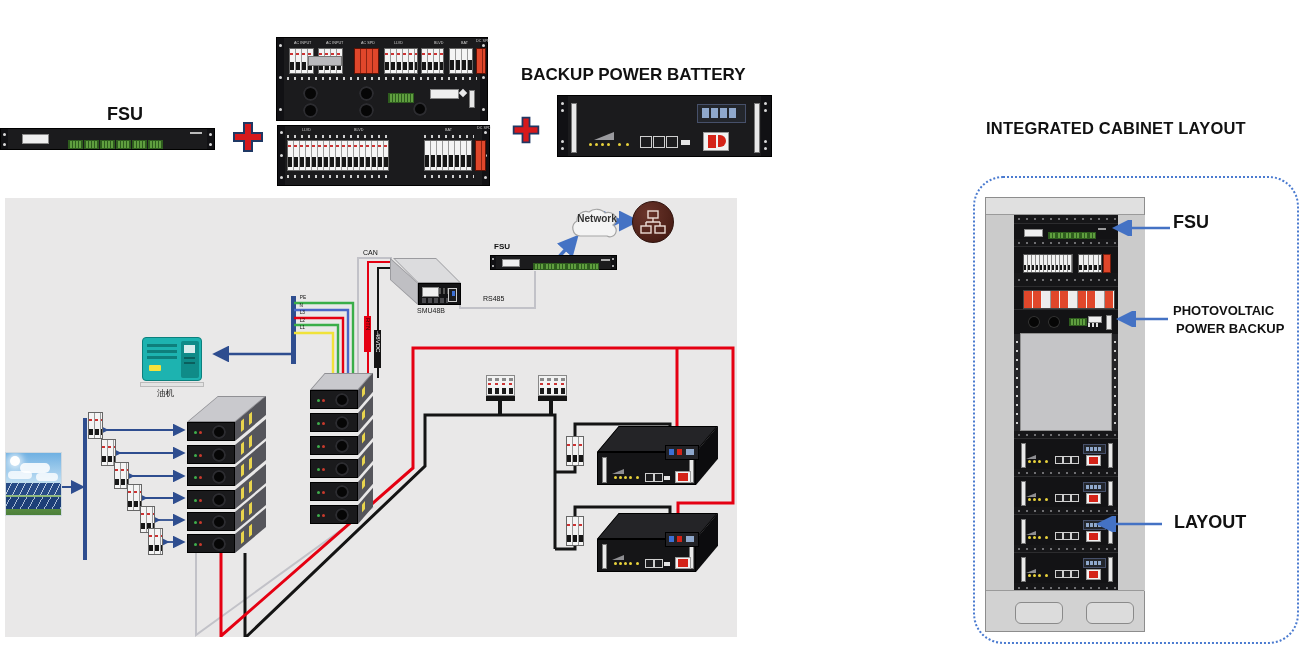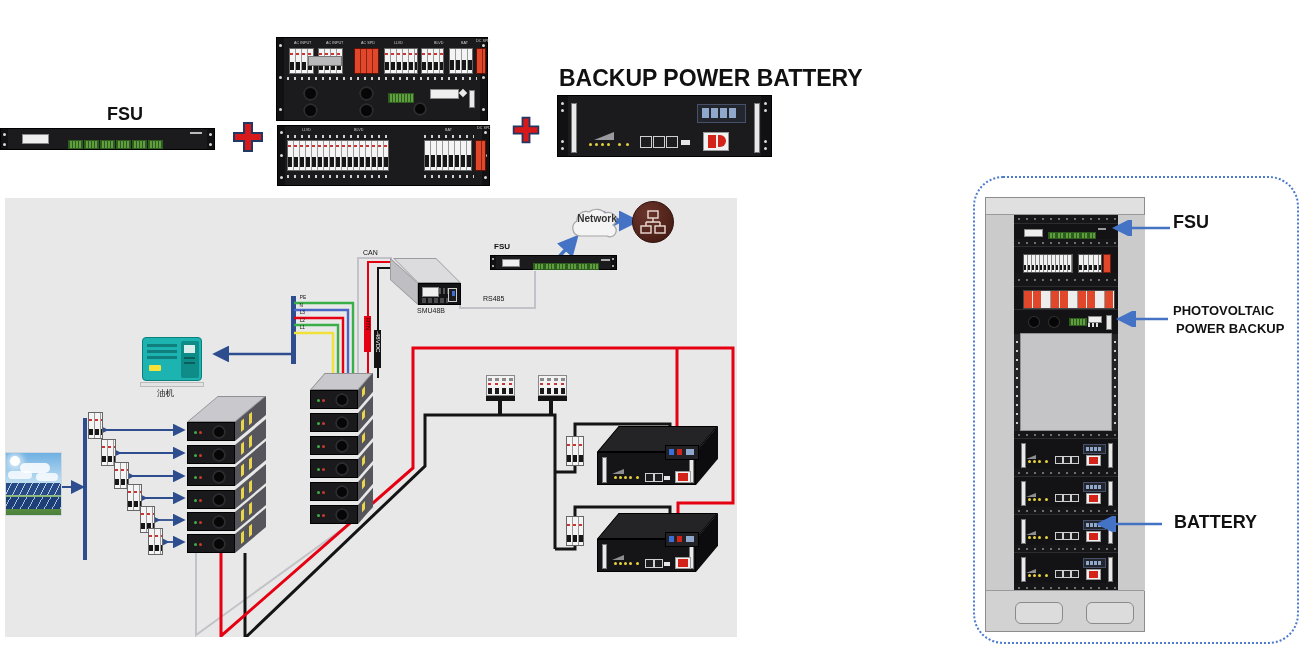--- a/index.html
+++ b/index.html
@@ -181,21 +181,21 @@
       </div>
     <div class="spd" style="left:197px;top:14px;width:11px;height:31px;"></div>
     <div class="dotrow" style="left:9px;width:102px;top:49px;"></div>
     <div class="dotrow" style="left:146px;width:50px;top:49px;"></div>
   </div>
 
   <svg class="abs" style="left:511px;top:115px;" width="30" height="30" viewBox="0 0 34 34">
     <path d="M13 3 h8 v10 h10 v8 h-10 v10 h-8 v-10 H3 v-8 h10 z" fill="#d7191c" stroke="#1f3864" stroke-width="2"></path>
   </svg>
 
-  <div class="abs ttl" style="left:559px;top:65px;font-size:23px;text-align:center;">BACKUP POWER BATTERY</div>
+  <div class="abs ttl" style="left:521px;top:65px;font-size:17px;text-align:center;">BACKUP POWER BATTERY</div>
   <div class="ru" style="left:557px;top:95px;width:215px;height:62px;">
     <div class="ear" style="left:0;width:10px;">
         <span class="dot" style="left:3px;top:6px;"></span>
         <span class="dot" style="left:3px;top:13px;"></span>
         <span class="dot" style="left:3px;top:44px;"></span>
         <span class="dot" style="left:3px;top:51px;"></span>
       </div>
     <div class="ear" style="right:0;width:10px;">
         <span class="dot" style="left:3px;top:6px;"></span>
         <span class="dot" style="left:3px;top:13px;"></span>
@@ -589,20 +589,21 @@
           </div>
       </div>
       <div class="abs" style="left:68px;top:-7px;width:32px;height:13px;background:#222226;border:1px solid #000;">
         <span class="abs" style="left:3px;top:3px;width:5px;height:6px;background:#3b6fd4;"></span>
         <span class="abs" style="left:11px;top:3px;width:5px;height:6px;background:#d42318;"></span>
         <span class="abs" style="left:20px;top:3px;width:8px;height:6px;background:#8fa8cc;"></span>
       </div>
     </div>
   </div>
 
+  <div class="abs ttl" style="left:986px;top:119px;font-size:16.5px;letter-spacing:.2px;">INTEGRATED CABINET LAYOUT</div>
 
   <div class="abs" style="left:973px;top:176px;width:322px;height:464px;border:2px dotted #4b7bd0;border-radius:30px;"></div>
 
   <div class="abs" style="left:985px;top:197px;width:160px;height:435px;background:#d2d2d2;border:1px solid #8d8d8d;box-sizing:border-box;">
     <div class="abs" style="left:0;top:0;width:158px;height:16px;background:#e0e0e0;border-bottom:2px solid #9a9a9a;"></div>
     <div class="abs" style="left:0;top:17px;width:28px;bottom:40px;background:#cbcbcb;border-right:1px solid #a5a5a5;"></div>
     <div class="abs" style="left:131px;top:17px;width:27px;bottom:40px;background:#cbcbcb;border-left:1px solid #a5a5a5;"></div>
 
     <div class="abs" style="left:28px;top:17px;width:104px;height:378px;background:#1d1d1f;">
       <div class="cabrail" style="left:0;top:0;bottom:0;"></div>
@@ -745,15 +746,15 @@
 
   <svg class="abs" style="left:1112px;top:311px;" width="58" height="16">
     <line class="callout" x1="56" y1="8" x2="9" y2="8" marker-end="url(#cl)"></line>
   </svg>
   <div class="abs" style="left:1173px;top:303px;font-size:13px;font-weight:700;">PHOTOVOLTAIC</div>
   <div class="abs" style="left:1176px;top:321px;font-size:13px;font-weight:700;">POWER BACKUP</div>
 
   <svg class="abs" style="left:1092px;top:516px;" width="72" height="16">
     <line class="callout" x1="70" y1="8" x2="9" y2="8" marker-end="url(#cl)"></line>
   </svg>
-  <div class="abs ttl" style="left:1174px;top:512px;font-size:18px;">BATTERY</div>
+  <div class="abs ttl" style="left:1174px;top:512px;font-size:18px;">LAYOUT</div>
 
 </div>
 
 </body></html>

